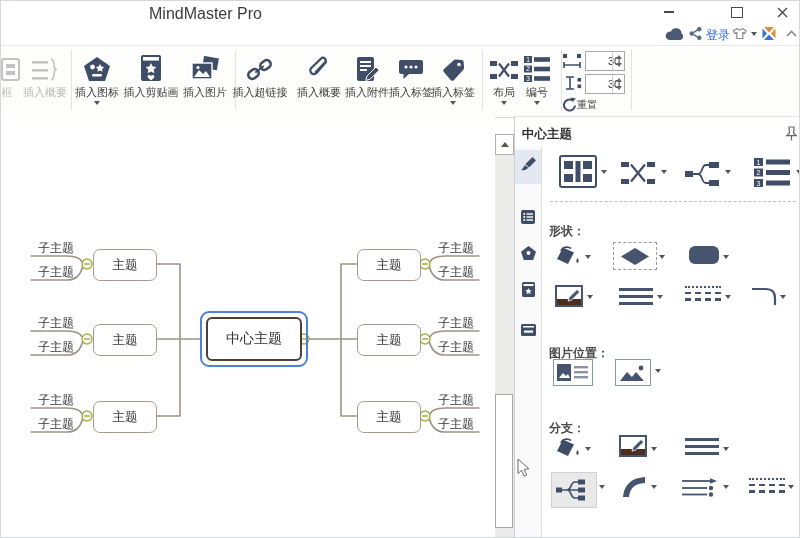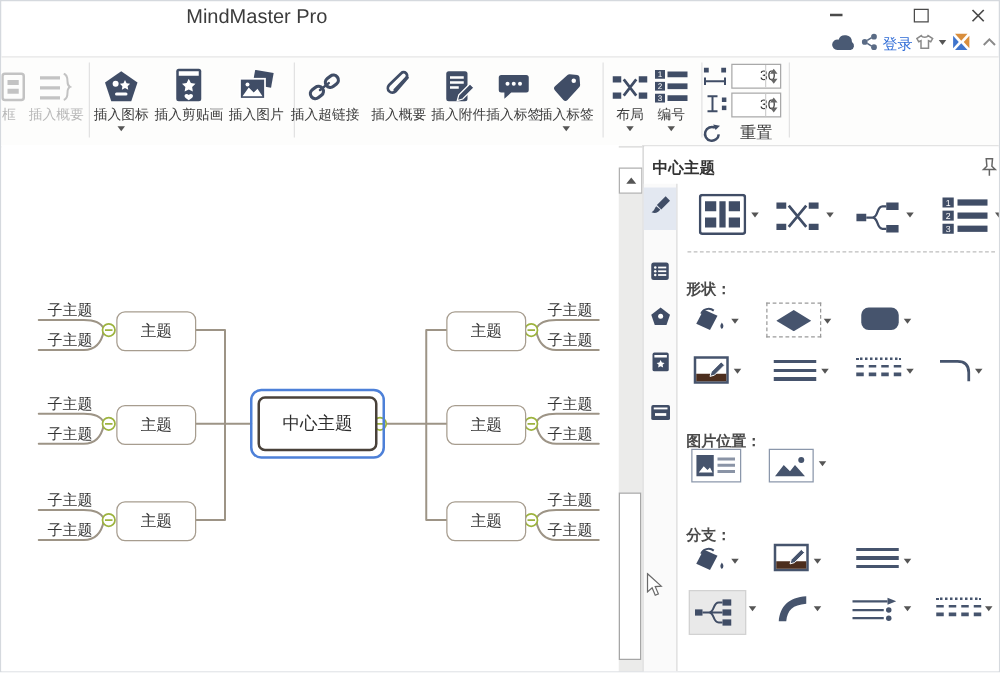--- a/index.html
+++ b/index.html
@@ -287,21 +287,21 @@
       <div class="btns">
           <div class="up"></div>
           <div class="dn"></div>
         </div>
     </div>
     <div class="abs" style="left:561px;top:51px;display:flex;align-items:center;">
       <svg width="15" height="15">
         <path d="M13,8.5 A5.5,5.5 0 1 1 10,3.2" stroke="#404d66" stroke-width="2" fill="none"></path>
         <path d="M8.5,0.5 L14,1.5 L10.5,5 Z" fill="#404d66"></path>
       </svg>
-      <span style="font-size:13px;color:#3d3d3d;margin-left:15px;font-family:Liberation Mono, monospace;">重置</span>
+      <span style="font-size:10px;color:#3d3d3d;margin-left:0;font-family:Liberation Mono, monospace;">重置</span>
     </div>
 
     <div class="sep" style="left:630px;"></div>
   </div>
 
   <div class="canvas">
     <svg width="494" height="423" style="position:absolute;left:0;top:0;">
       <g stroke="#9d9486" stroke-width="1.6" fill="none" stroke-linecap="round">
 
         <path d="M200,223 H179 M179,148 V300 M179,148 H154 M179,223 H154 M179,300 H154"></path>

